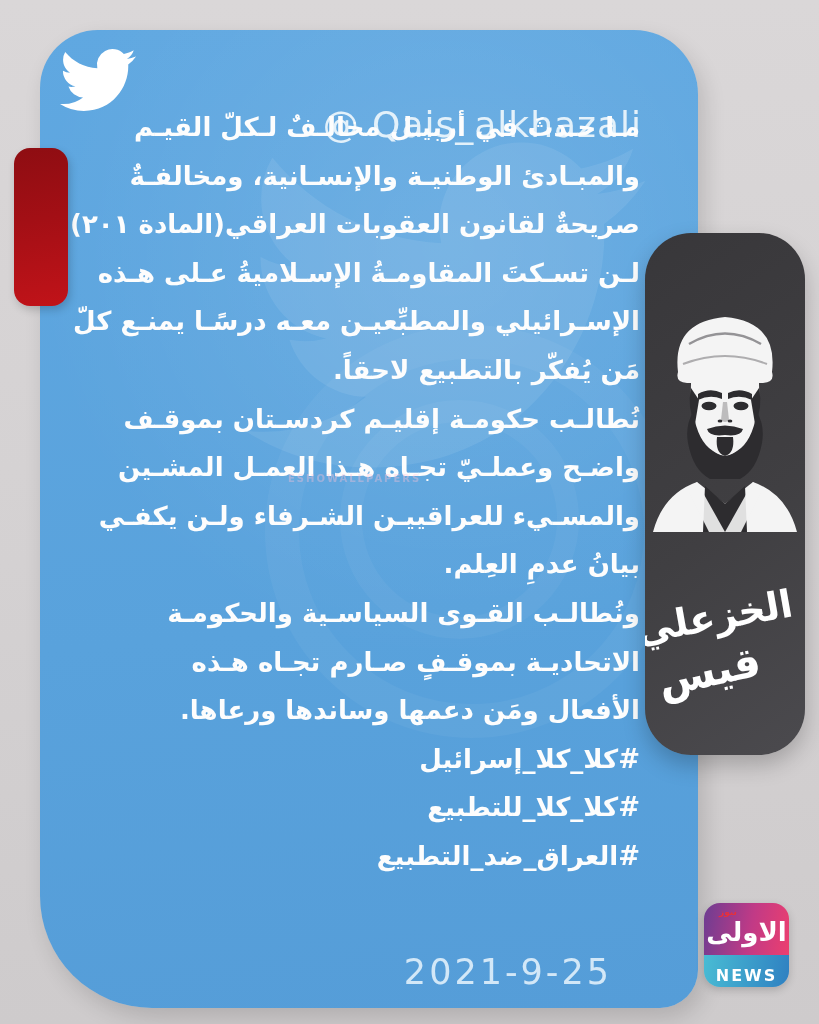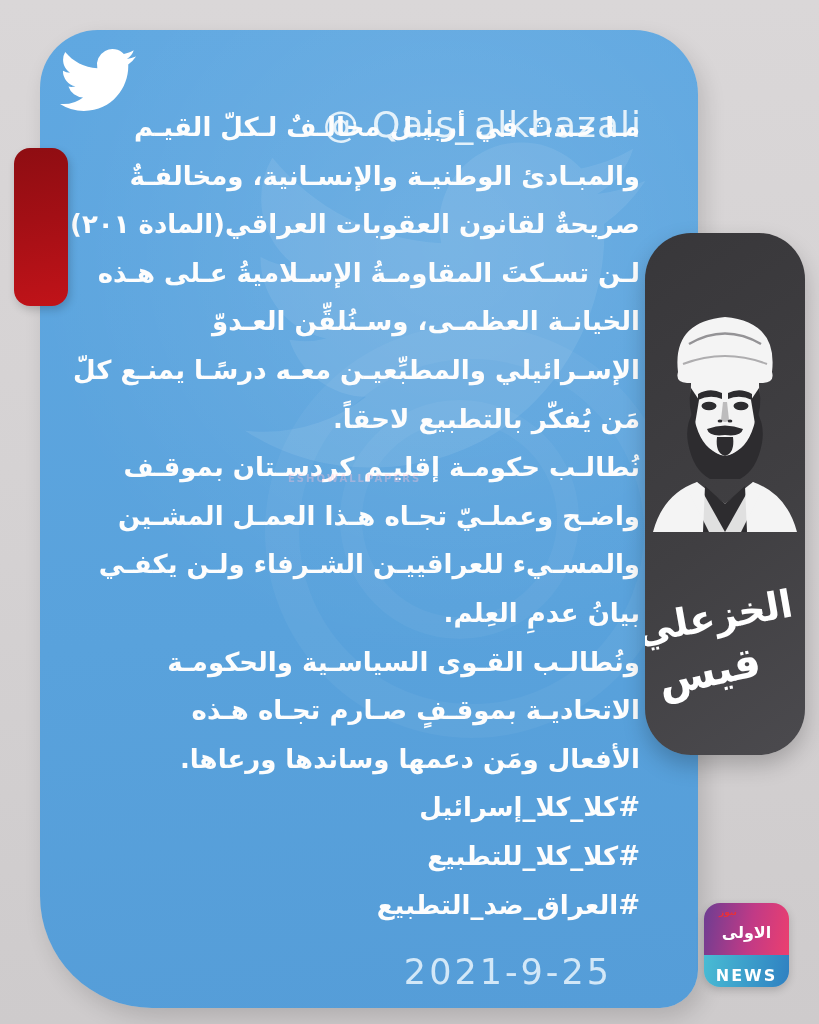--- a/index.html
+++ b/index.html
@@ -41,21 +41,21 @@
   .signature{position:absolute;left:0;top:344px;width:160px;height:170px;color:#fff;direction:rtl;}
   .sig-last{position:absolute;top:18px;right:12px;font-size:38px;font-weight:700;
             transform:rotate(-10deg);letter-spacing:-2px;}
   .sig-first{position:absolute;top:70px;right:44px;font-size:42px;font-weight:700;
              transform:rotate(-12deg);letter-spacing:-2px;}
   
   .logo{position:absolute;left:704px;top:903px;width:85px;height:84px;border-radius:16px;
         overflow:hidden;z-index:6;box-shadow:0 3px 8px rgba(0,0,0,0.18);text-align:center;}
   .logo-top{position:relative;height:52px;display:flex;align-items:center;justify-content:center;
             background:linear-gradient(100deg,#6d3d92 0%,#c13a86 55%,#ec3f6f 100%);}
-  .logo-ar{color:#fff;font-size:16px;font-weight:700;margin-top:6px;direction:rtl;}
+  .logo-ar{color:#fff;font-size:26px;font-weight:700;margin-top:6px;direction:rtl;}
   .logo-niuz{position:absolute;top:4px;left:15px;color:#e8303a;font-size:9px;font-weight:700;direction:rtl;}
   .logo-bottom{height:40px;display:flex;align-items:center;justify-content:center;
                background:linear-gradient(100deg,#49bcd4 0%,#2e7fc1 100%);}
   .logo-news{color:#fff;font-size:16px;font-weight:700;letter-spacing:2px;direction:ltr;}
 </style>
 </head>
 <body>
 
 <div class="stage">
 
@@ -71,21 +71,20 @@
         <path fill="#ffffff" d="M23.953 4.57a10 10 0 01-2.825.775 4.958 4.958 0 002.163-2.723c-.951.555-2.005.959-3.127 1.184a4.92 4.92 0 00-8.384 4.482C7.69 8.095 4.067 6.13 1.64 3.162a4.822 4.822 0 00-.666 2.475c0 1.71.87 3.213 2.188 4.096a4.904 4.904 0 01-2.228-.616v.06a4.923 4.923 0 003.946 4.827 4.996 4.996 0 01-2.212.085 4.936 4.936 0 004.604 3.417 9.867 9.867 0 01-6.102 2.105c-.39 0-.779-.023-1.17-.067a13.995 13.995 0 007.557 2.209c9.053 0 13.998-7.496 13.998-13.985 0-.21 0-.42-.015-.63A9.935 9.935 0 0024 4.59z"></path>
       </svg>
 
     <div class="handle">@ Qais_alkhazali</div>
 
     <div class="body">
       <div class="line">مـا حـدثَ في أربيـل مخالـفٌ لـكلّ القيـم</div>
       <div class="line">والمبـادئ الوطنيـة والإنسـانية، ومخالفـةٌ</div>
       <div class="line end">صريحةٌ لقانون العقوبات العراقي(المادة ٢٠١).</div>
       <div class="line">لـن تسـكتَ المقاومـةُ الإسـلاميةُ عـلى هـذه</div>
-      <div class="line">الخيانـة العظمـى، وسـنُلقِّن العـدوّ</div>
       <div class="line">الإسـرائيلي والمطبِّعيـن معـه درسًـا يمنـع كلّ</div>
       <div class="line end">مَن يُفكّر بالتطبيع لاحقاً.</div>
       <div class="line">نُطالـب حكومـة إقليـم كردسـتان بموقـف</div>
       <div class="line">واضـح وعملـيّ تجـاه هـذا العمـل المشـين</div>
       <div class="line">والمسـيء للعراقييـن الشـرفاء ولـن يكفـي</div>
       <div class="line end">بيانُ عدمِ العِلم.</div>
       <div class="line">ونُطالـب القـوى السياسـية والحكومـة</div>
       <div class="line">الاتحاديـة بموقـفٍ صـارم تجـاه هـذه</div>
       <div class="line end">الأفعال ومَن دعمها وساندها ورعاها.</div>
       <div class="line tag">#كلا_كلا_إسرائيل</div>

